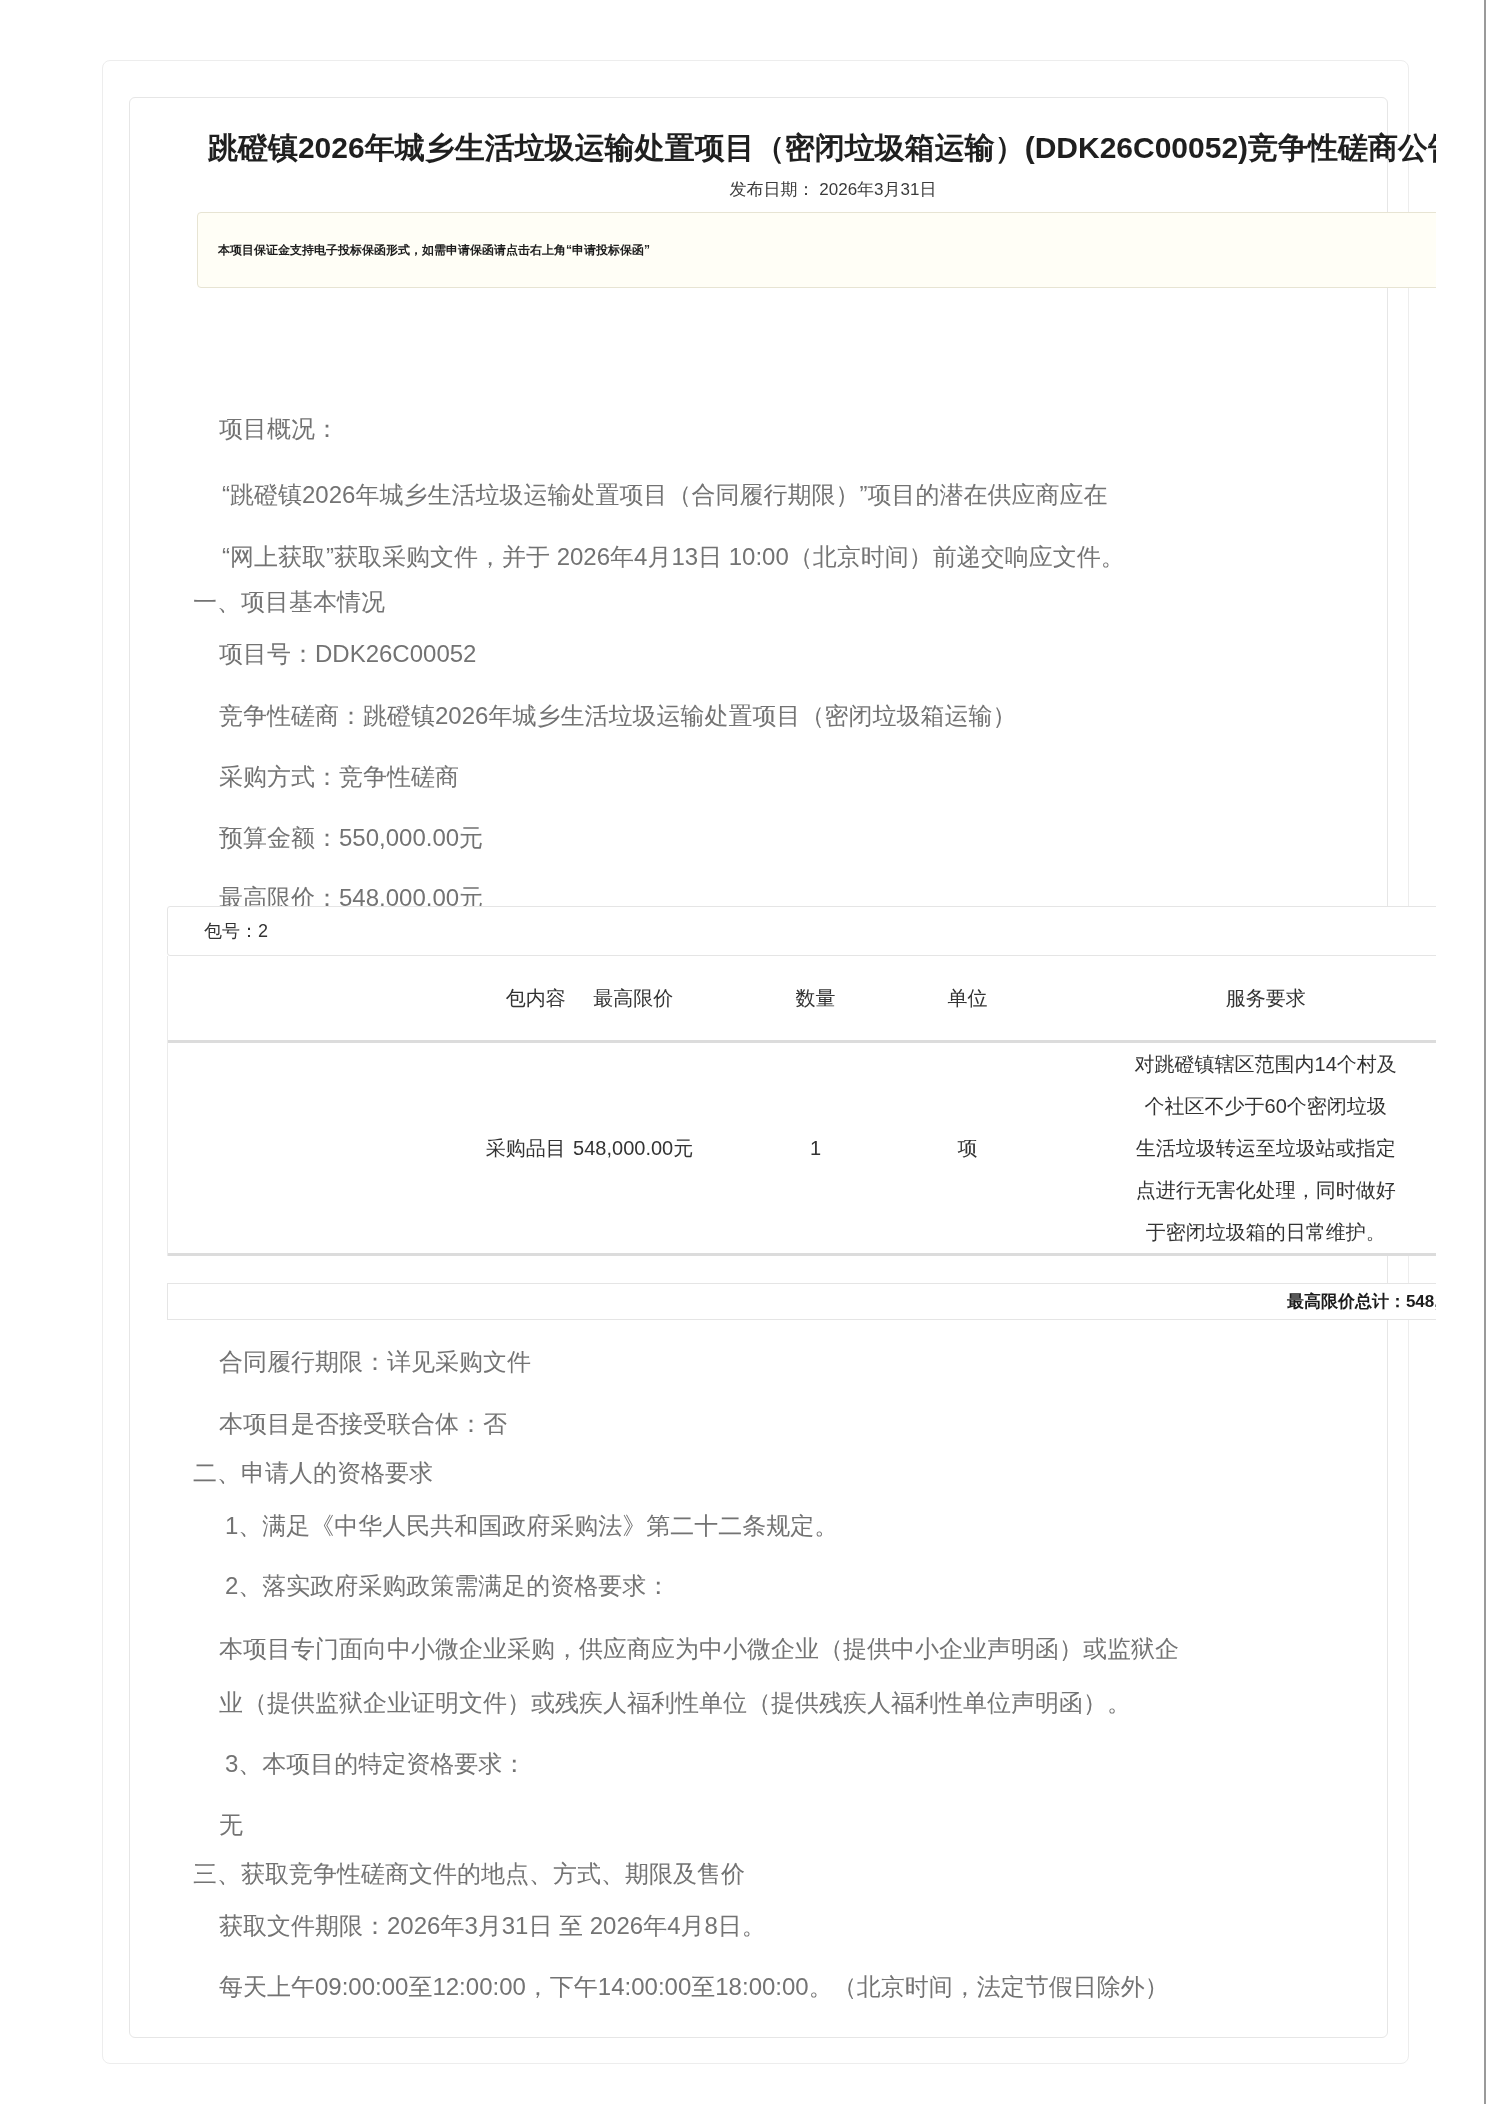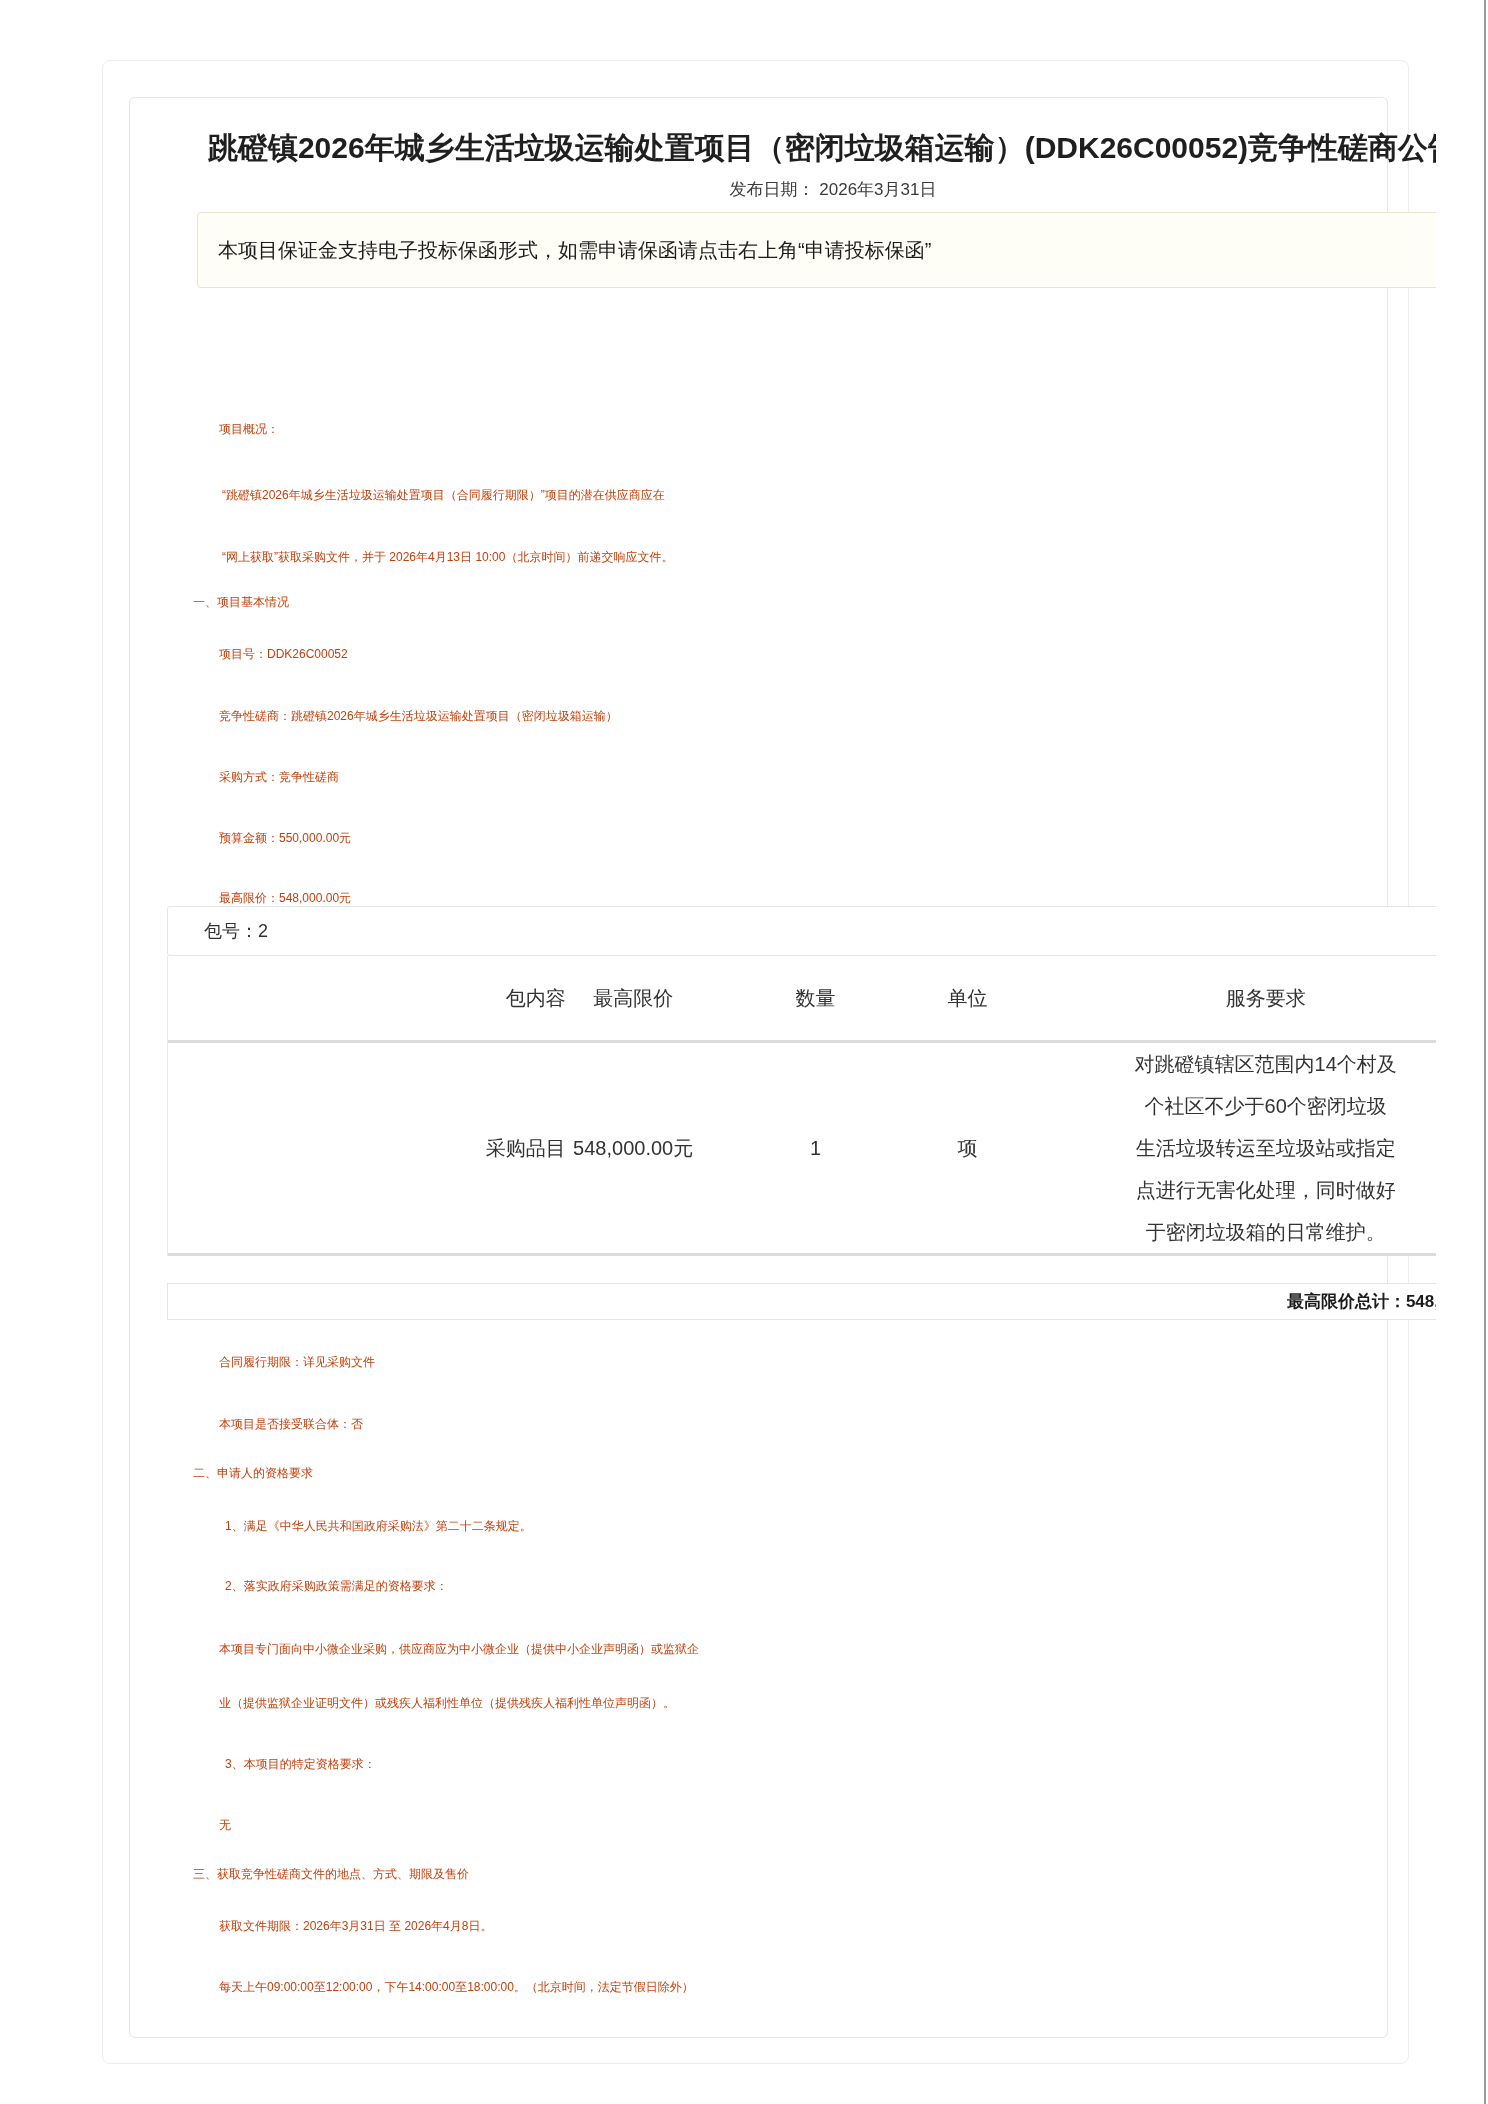--- a/index.html
+++ b/index.html
@@ -36,23 +36,23 @@
   .pub-date{
     left:0;top:80px;width:1406px;text-align:center;white-space:nowrap;
     font-size:17px;color:#3a3a3a;line-height:26px;
   }
   .notice-box{
     left:67px;top:115px;width:1330px;height:76px;
     background:#fffef6;border:1px solid #e7e4d3;border-radius:4px;
     display:flex;align-items:center;box-sizing:border-box;padding-left:20px;
   }
   .notice-box span{
-    font-size:20px;font-weight:normal;color:#1c1c1c;white-space:nowrap;
+    font-size:12px;font-weight:bold;color:#1c1c1c;white-space:nowrap;
   }
-  .txt{font-size:12px;line-height:30px;color:#c2410c;white-space:nowrap;}
+  .txt{font-size:24px;line-height:30px;color:#737373;white-space:nowrap;}
   .sec{left:63px;}
   .sub{left:89px;}
   .itm{left:95px;}
   .para{left:92px;}
 
   
   .pkg-box{
     left:37px;top:809px;width:1330px;height:50px;box-sizing:border-box;
     background:#ffffff;border:1px solid #e5e5e5;border-radius:3px;
     display:flex;align-items:center;padding-left:36px;

